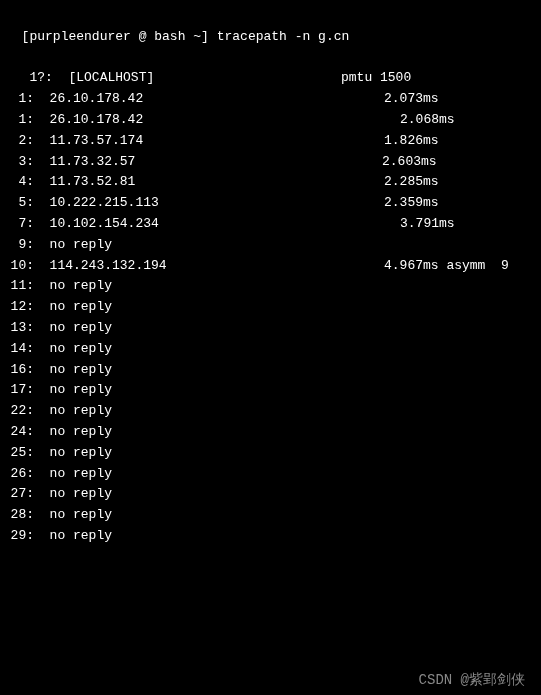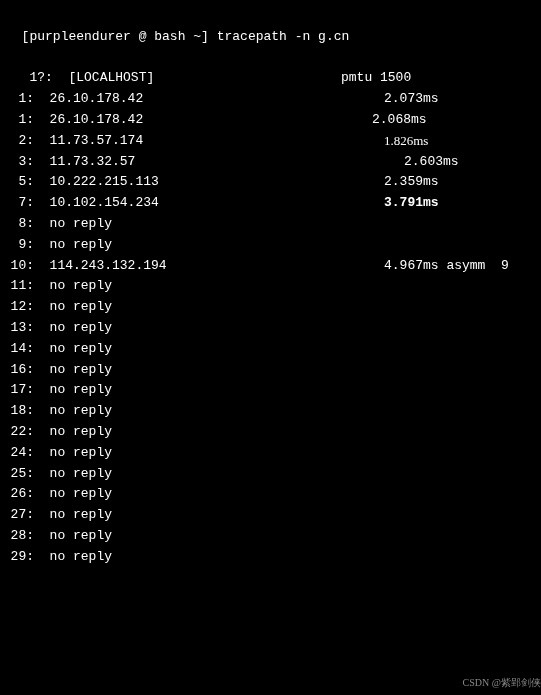--- a/index.html
+++ b/index.html
@@ -27,54 +27,53 @@
     .timing {
       position: absolute;
     }
     .row {
       position: relative;
       white-space: pre;
     }
     .watermark {
       position: absolute;
       bottom: 4px;
-      right: 0;
+      right: 16px;
       color: #888;
-      font-size: 10px;
-      font-family: Liberation Serif, serif;
+      font-size: 14px;
+      font-family: Liberation Mono, monospace;
     }
   </style>
 </head>
 <body>
 
 <div class="row">
   <span>[</span><span>purpleendurer</span><span> @ </span><span>bash</span><span> </span><span>~</span><span>] </span><span>tracepath -n g.cn</span>
 </div>
 
 <div class="row">
   <span> </span><span>1?:</span><span>  </span><span>[LOCALHOST]</span><span class="timing" style="left:335px">pmtu 1500</span>
 </div>
 
 <div id="hops-container">
     <div class="row"><span class="hop-num">1:</span><span>  </span><span>26.10.178.42</span><span class="timing" style="left: 378px;">2.073ms</span></div>
-    <div class="row"><span class="hop-num">1:</span><span>  </span><span>26.10.178.42</span><span class="timing" style="left: 366px;">2.068ms</span></div>
-    <div class="row"><span class="hop-num">2:</span><span>  </span><span>11.73.57.174</span><span class="timing" style="left: 378px; font-family: Liberation Serif, serif;">1.826ms</span></div>
-    <div class="row"><span class="hop-num">3:</span><span>  </span><span>11.73.32.57</span><span class="timing" style="left: 398px;">2.603ms</span></div>
+    <div class="row"><span class="hop-num">1:</span><span>  </span><span>26.10.178.42</span><span class="timing" style="left: 394px;">2.068ms</span></div>
+    <div class="row"><span class="hop-num">2:</span><span>  </span><span>11.73.57.174</span><span class="timing" style="left: 378px;">1.826ms</span></div>
+    <div class="row"><span class="hop-num">3:</span><span>  </span><span>11.73.32.57</span><span class="timing" style="left: 376px;">2.603ms</span></div>
+    <div class="row"><span class="hop-num">4:</span><span>  </span><span>11.73.52.81</span><span class="timing" style="left: 378px;">2.285ms</span></div>
     <div class="row"><span class="hop-num">5:</span><span>  </span><span>10.222.215.113</span><span class="timing" style="left: 378px;">2.359ms</span></div>
-    <div class="row"><span class="hop-num">7:</span><span>  </span><span>10.102.154.234</span><span class="timing" style="left: 378px; font-weight: bold;">3.791ms</span></div>
-    <div class="row"><span class="hop-num">8:</span><span>  </span><span>no reply</span></div>
+    <div class="row"><span class="hop-num">7:</span><span>  </span><span>10.102.154.234</span><span class="timing" style="left: 394px;">3.791ms</span></div>
     <div class="row"><span class="hop-num">9:</span><span>  </span><span>no reply</span></div>
     <div class="row"><span class="hop-num">10:</span><span>  </span><span>114.243.132.194</span><span class="timing" style="left: 378px;">4.967ms asymm  9</span></div>
     <div class="row"><span class="hop-num">11:</span><span>  </span><span>no reply</span></div>
     <div class="row"><span class="hop-num">12:</span><span>  </span><span>no reply</span></div>
     <div class="row"><span class="hop-num">13:</span><span>  </span><span>no reply</span></div>
     <div class="row"><span class="hop-num">14:</span><span>  </span><span>no reply</span></div>
     <div class="row"><span class="hop-num">16:</span><span>  </span><span>no reply</span></div>
     <div class="row"><span class="hop-num">17:</span><span>  </span><span>no reply</span></div>
-    <div class="row"><span class="hop-num">18:</span><span>  </span><span>no reply</span></div>
     <div class="row"><span class="hop-num">22:</span><span>  </span><span>no reply</span></div>
     <div class="row"><span class="hop-num">24:</span><span>  </span><span>no reply</span></div>
     <div class="row"><span class="hop-num">25:</span><span>  </span><span>no reply</span></div>
     <div class="row"><span class="hop-num">26:</span><span>  </span><span>no reply</span></div>
     <div class="row"><span class="hop-num">27:</span><span>  </span><span>no reply</span></div>
     <div class="row"><span class="hop-num">28:</span><span>  </span><span>no reply</span></div>
     <div class="row"><span class="hop-num">29:</span><span>  </span><span>no reply</span></div>
   </div>
 
 <div class="watermark">CSDN @紫郢剑侠</div>

